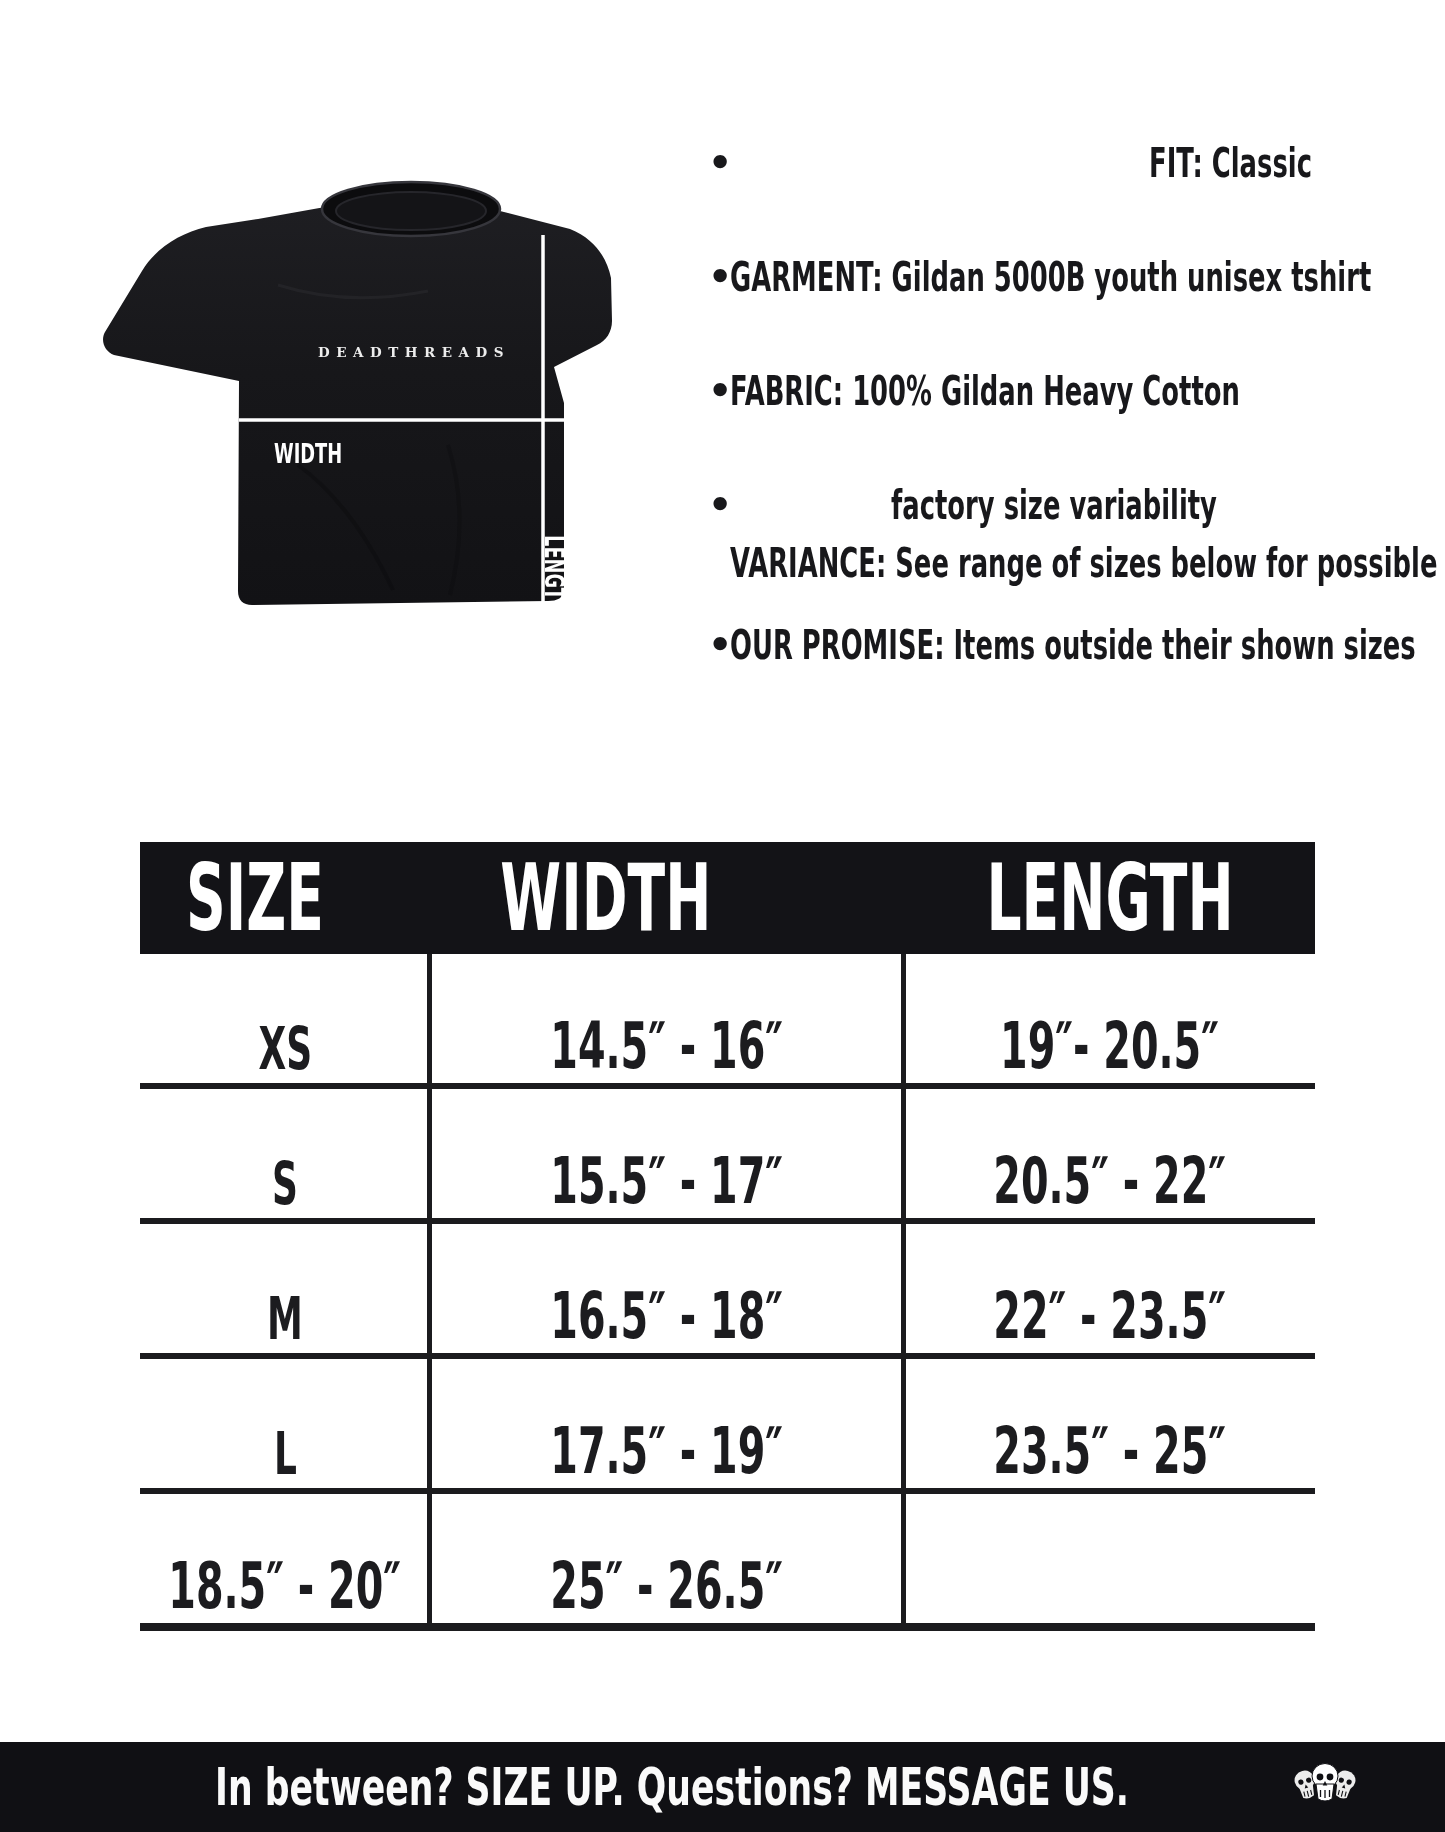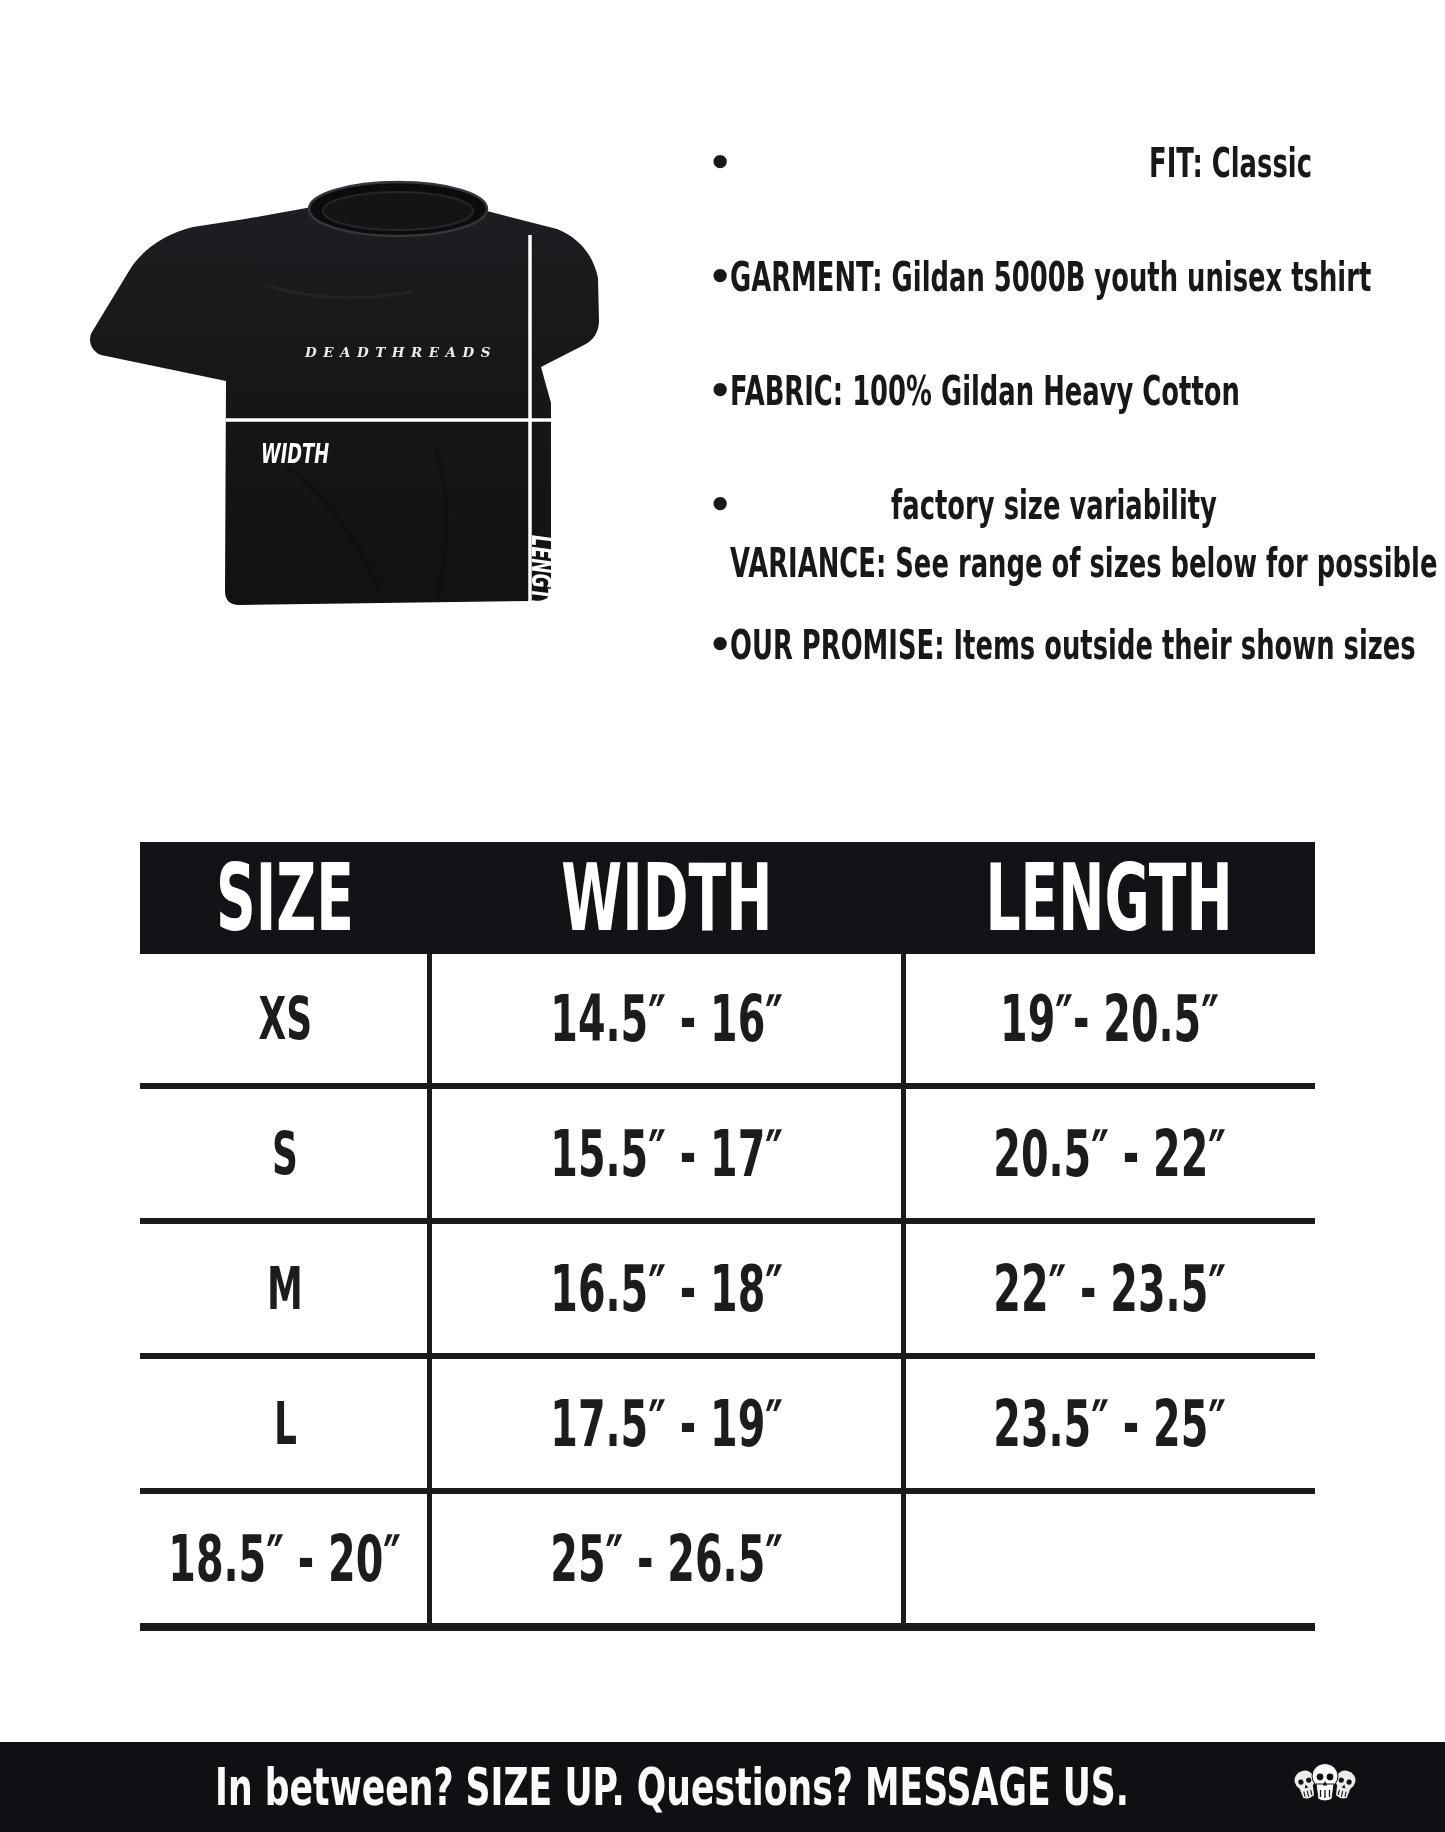--- a/index.html
+++ b/index.html
@@ -1,43 +1,43 @@
 <!DOCTYPE html>
 <html><head>
 <meta charset="utf-8">
 <style>
   html,body{margin:0;padding:0;background:#ffffff;}
   .canvas{position:relative;width:1445px;height:1832px;background:#ffffff;overflow:hidden;
           font-family:"DejaVu Sans","Liberation Sans",sans-serif;color:#18181b;}
 
   
-  .tshirt-wrap{position:absolute;left:85px;top:165px;width:515px;height:448px;font-style:italic;}
+  .tshirt-wrap{position:absolute;left:98px;top:165px;width:515px;height:448px;}
   .tshirt-wrap svg{display:block;width:100%;height:100%;}
 
   
   .details{position:absolute;left:708px;top:134px;width:700px;}
   .bullet-item{display:flex;margin-bottom:56px;font-weight:bold;}
   .bullet-item.tight{margin-bottom:24px;}
   .bullet-item:last-child{margin-bottom:0;}
   .bullet-dot{width:22px;font-size:38px;line-height:58px;flex:0 0 22px;}
   .bullet-lines{flex:1;min-width:0;text-align:right;}
   .b-line{line-height:58px;font-size:41px;}
   .cx{display:inline-block;transform:scaleX(.63);transform-origin:0 50%;white-space:nowrap;}
   .cx:empty{display:none;}
 
   
   .size-table{position:absolute;left:140px;top:842px;width:1175px;}
   .t-head{display:grid;grid-template-columns:290px 474px 411px;height:112px;background:#131317;}
-  .t-head .cell{display:flex;align-items:center;justify-content:center;height:100%;}
+  .t-head .cell{display:flex;align-items:center;height:100%;}
   .hdr{display:inline-block;transform:scaleX(.60);transform-origin:50% 50%;
        font-size:92px;font-weight:bold;color:#ffffff;white-space:nowrap;}
   .t-body{position:relative;border-bottom:8px solid #1b1b1e;}
   .t-row{display:grid;grid-template-columns:290px 474px 411px;height:129px;box-sizing:content-box;}
   .t-row + .t-row{border-top:6px solid #1b1b1e;}
-  .t-row .cell{display:flex;align-items:center;justify-content:center;}
+  .t-row .cell{display:flex;align-items:flex-end;justify-content:center;}
   .val{display:inline-block;transform:scaleX(.62);transform-origin:50% 50%;
        font-size:64px;font-weight:bold;color:#1c1c1f;white-space:nowrap;}
   .sz{font-size:58px;}
   .vline{position:absolute;top:0;bottom:0;width:5px;background:#1b1b1e;}
   .v1{left:287px;} .v2{left:761px;}
 
   
   .footer-bar{position:absolute;left:0;top:1742px;width:1445px;height:90px;background:#101014;}
   .footer-message{position:absolute;left:0;right:100px;top:0;height:100%;
                   display:flex;align-items:center;justify-content:center;}

